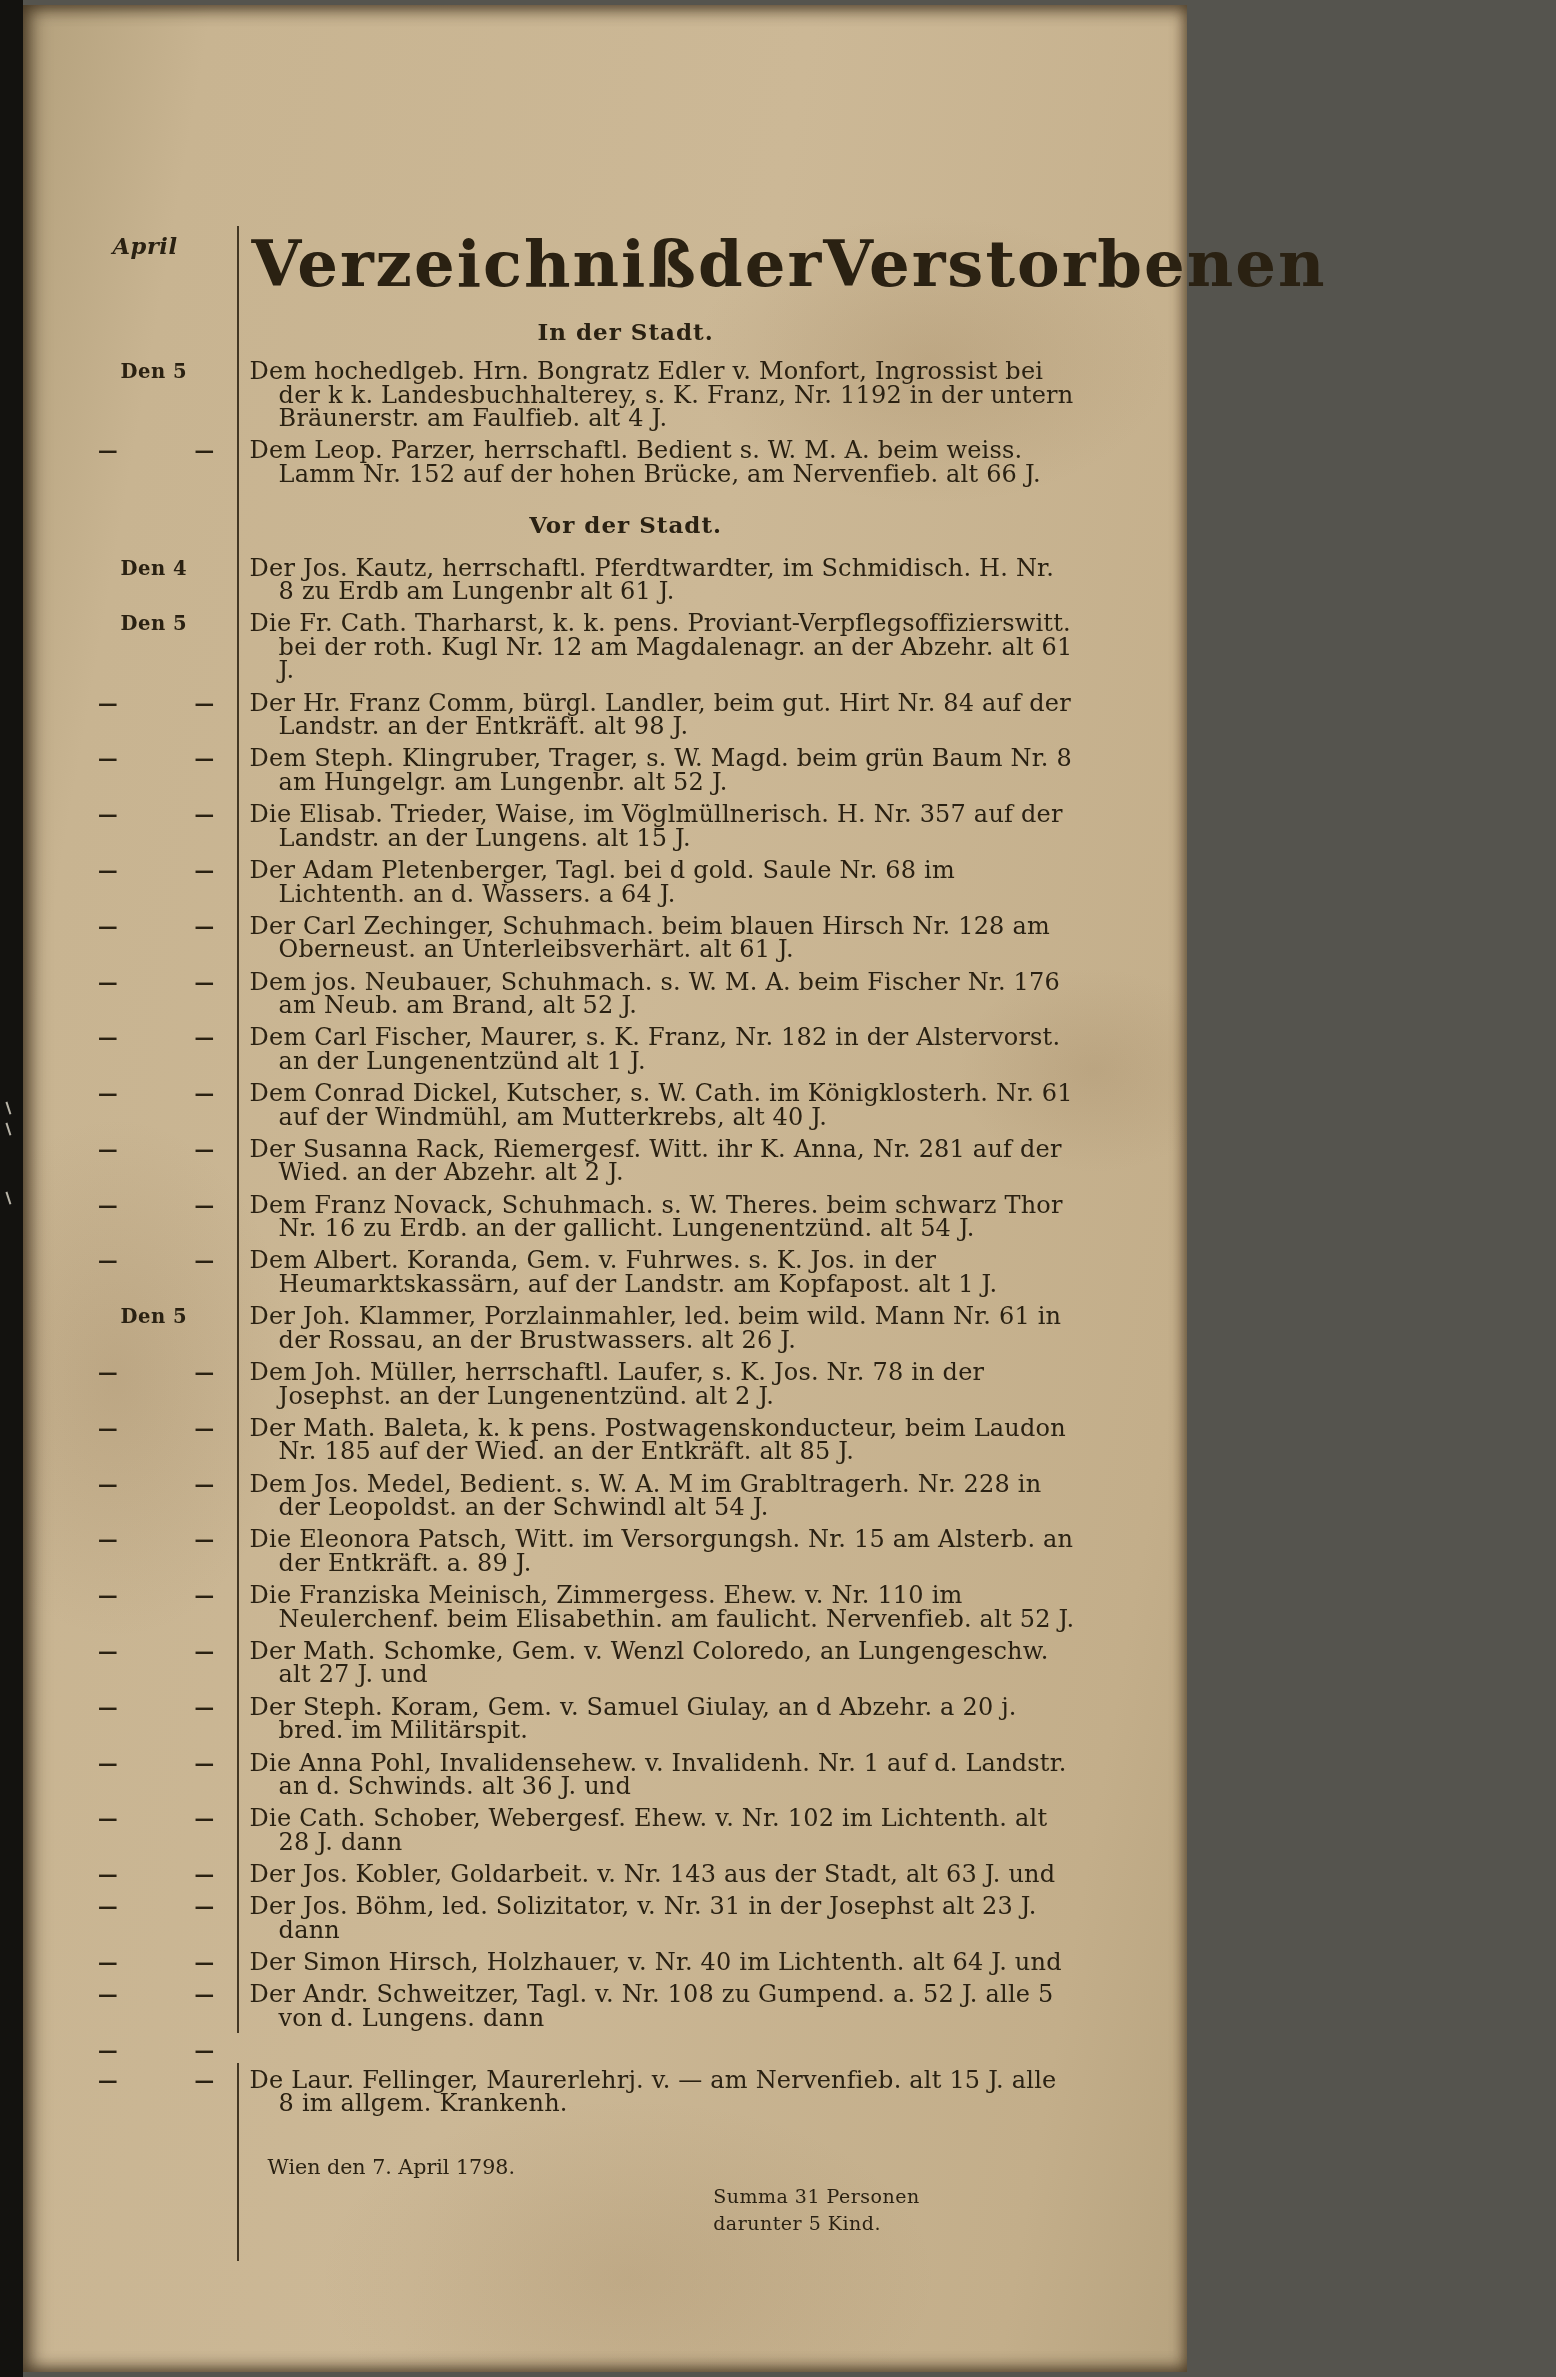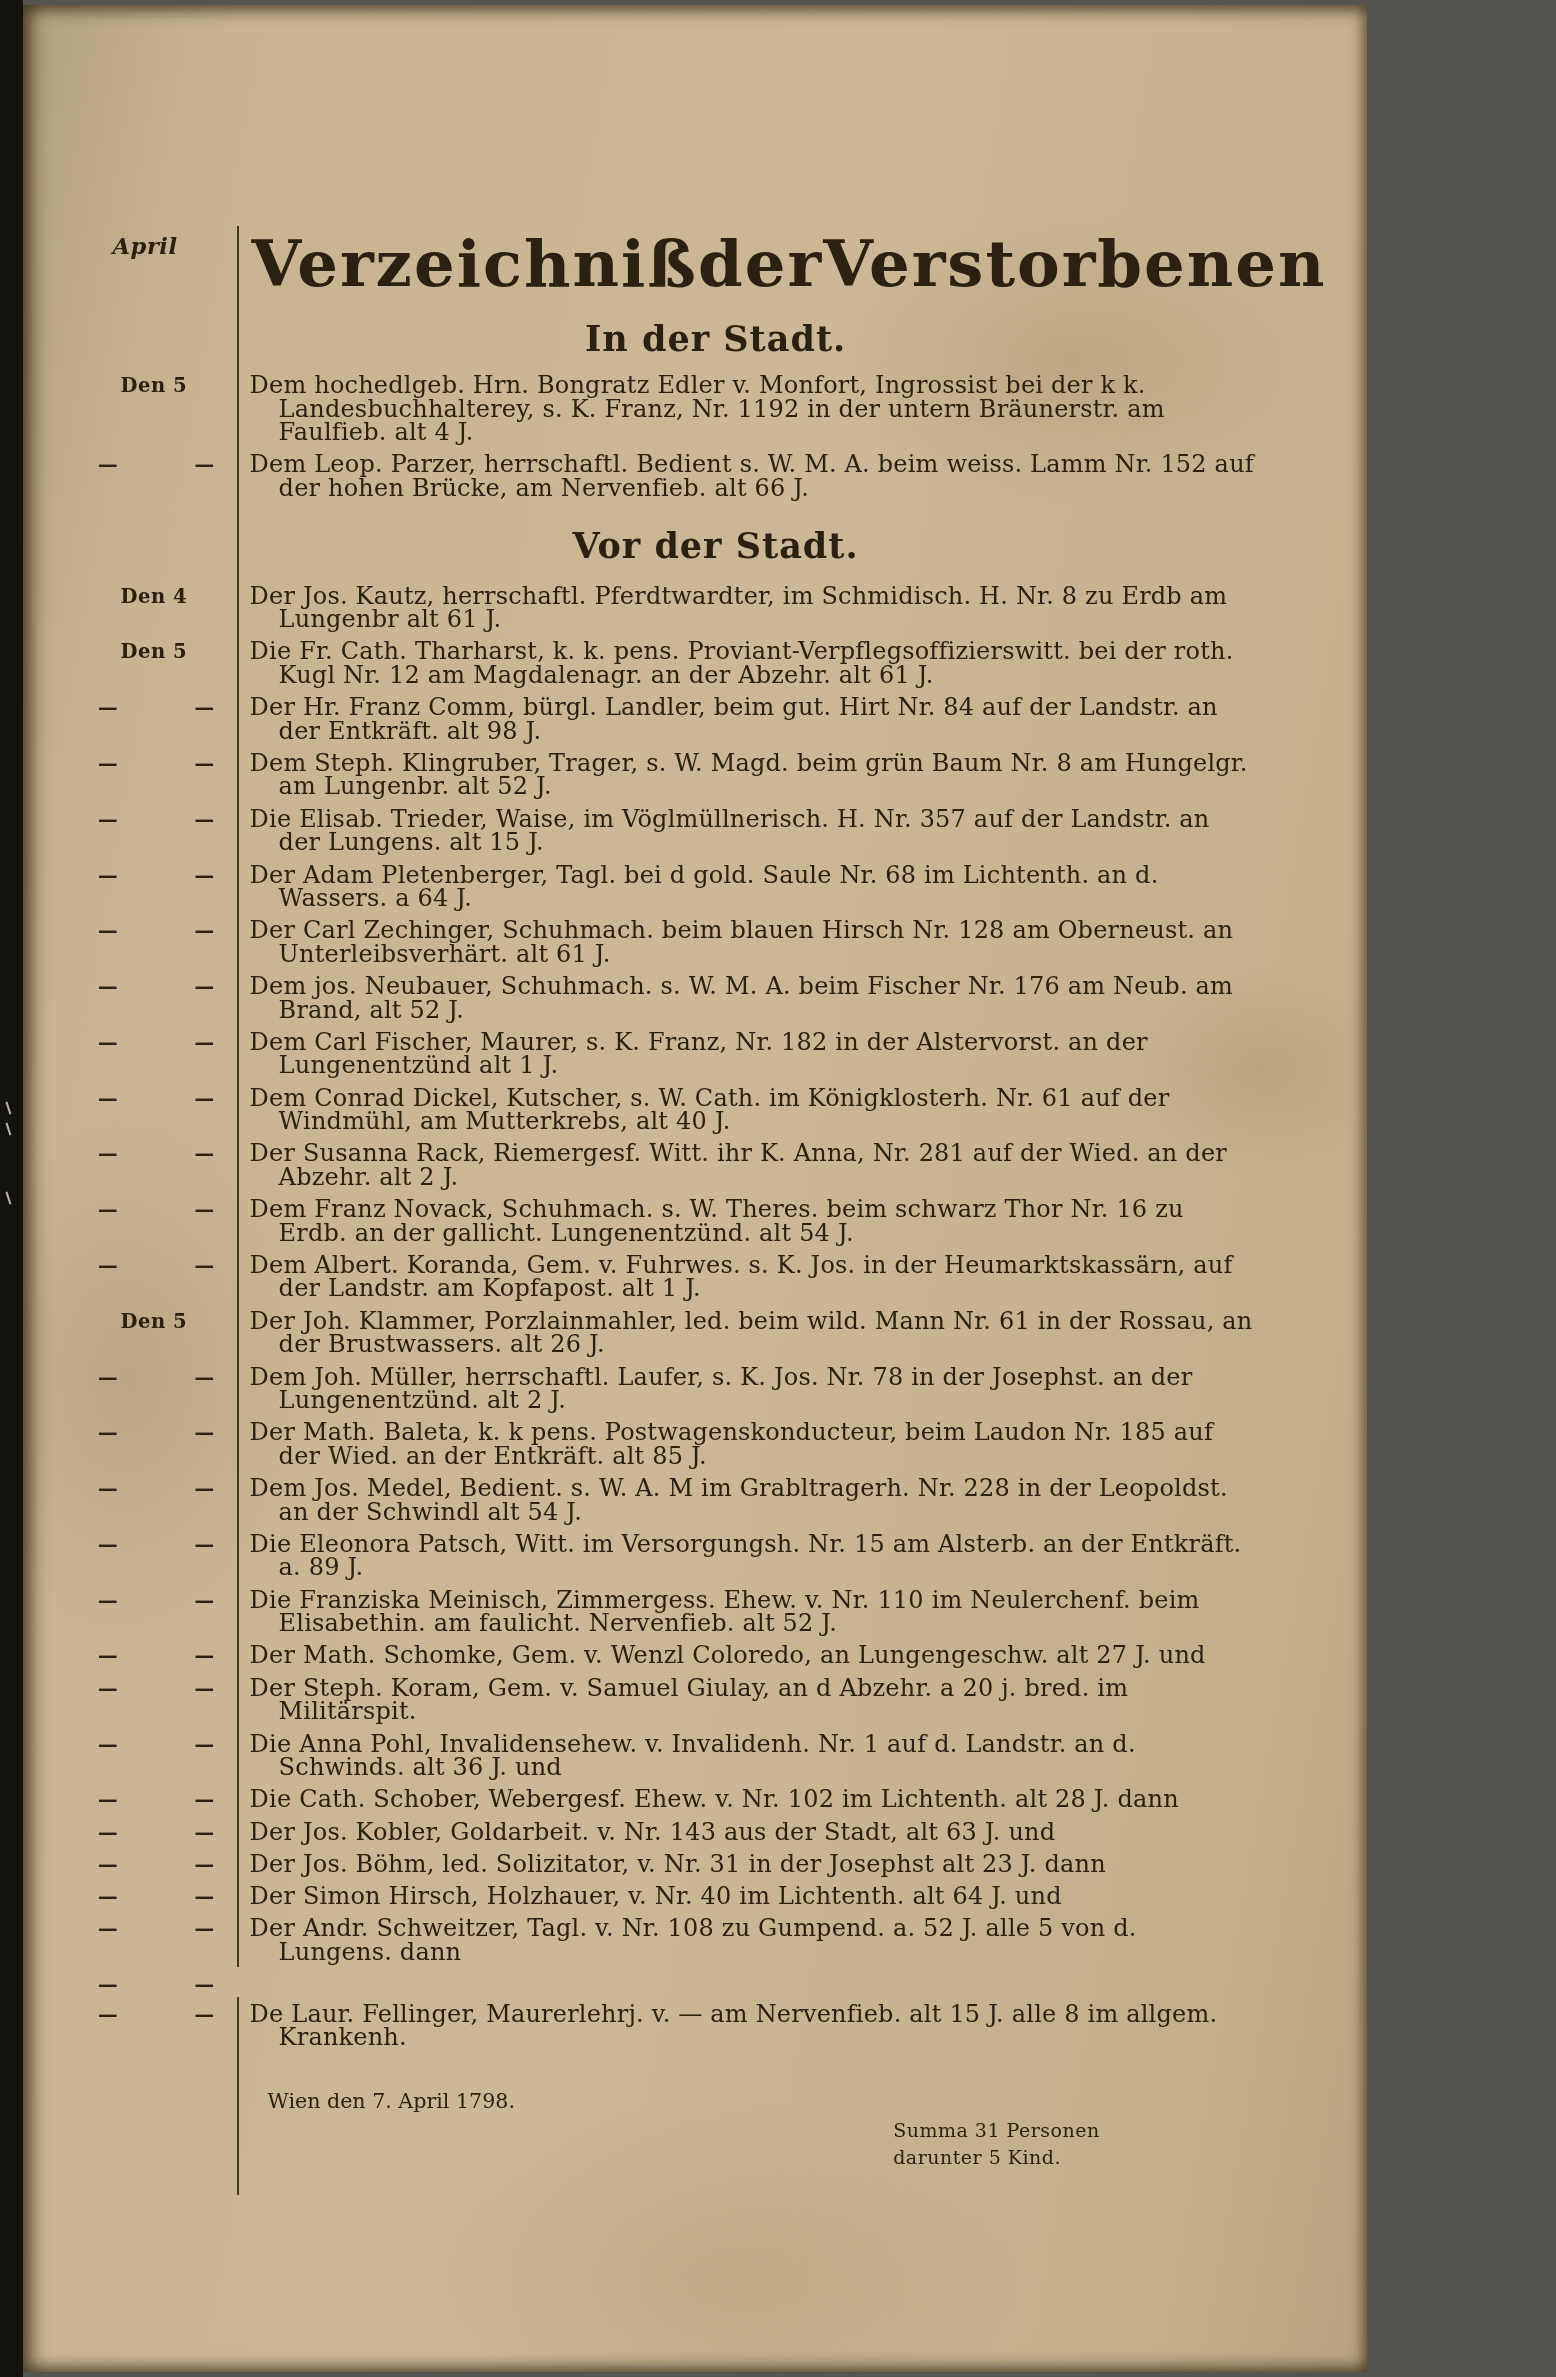--- a/index.html
+++ b/index.html
@@ -10,21 +10,21 @@
     color:#2a2112;
     overflow:hidden;
   }
   .black-strip { position:absolute; left:0; top:0; width:22.6px; height:2377px; background:#13120f; }
   .edge-mark { position:absolute; left:2px; width:12.8px; height:2px; background:rgba(225,220,205,.8); transform:rotate(72deg); }
   .edge-mark.m1 { top:1107px; }
   .edge-mark.m2 { top:1128px; }
   .edge-mark.m3 { top:1197px; }
 
   .paper {
-    position:absolute; left:22.6px; top:4.9px; width:1344px; height:2367px;
+    position:absolute; left:22.6px; top:4.9px; width:1164px; height:2367px;
     background-image:
       radial-gradient(ellipse 343px 206px at 78% 15%, rgba(140,110,70,.20), transparent 70%),
       radial-gradient(ellipse 255px 373px at 8% 58%, rgba(120,90,55,.16), transparent 70%),
       radial-gradient(ellipse 441px 255px at 52% 96%, rgba(130,100,60,.14), transparent 70%),
       radial-gradient(ellipse 196px 147px at 92% 45%, rgba(125,95,60,.14), transparent 70%),
       linear-gradient(100deg, #b3a07c, #c8b491 12%, #ccb896 50%, #c3ae8a 88%, #b7a37f);
     box-shadow:
       inset 9.8px 0 16.7px rgba(40,28,12,.55),
       inset -4.9px 0 12.8px rgba(60,45,25,.38),
       inset 0 7.8px 13.7px rgba(60,45,25,.32),
@@ -50,21 +50,21 @@
   .text.entry {
     padding:5.9px 4.9px 2.9px 40px; text-indent:-29px;
     font-size:24px; line-height:23.5px; letter-spacing:0.2px;
   }
   .title-row {
     display:flex; justify-content:flex-end;
     font-size:64px; font-weight:bold; letter-spacing:2px;
     padding:0 19.6px 2.9px 12.8px;
   }
   .section-head {
-    text-align:center; font-weight:bold; font-size:35px;
+    text-align:center; font-weight:bold; font-size:23px;
     padding:14.7px 69px 8.8px 0; letter-spacing:1px;
   }
   .section-head.second { padding-top:21.6px; padding-bottom:12.8px; }
 
   .footer-text {
     display:flex; align-items:flex-start;
     padding:37px 4.9px 24.5px 29px; font-size:20.6px;
   }
   .summa { margin-left:auto; margin-right:157px; font-size:19px; line-height:1.4; letter-spacing:0.5px;margin-top:28px; }
 </style>

